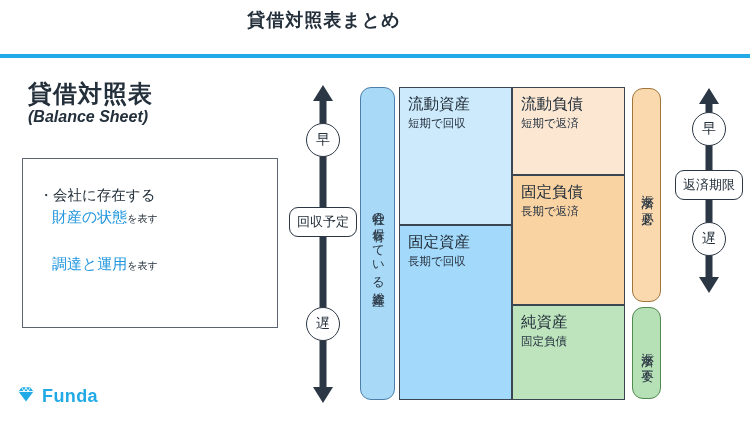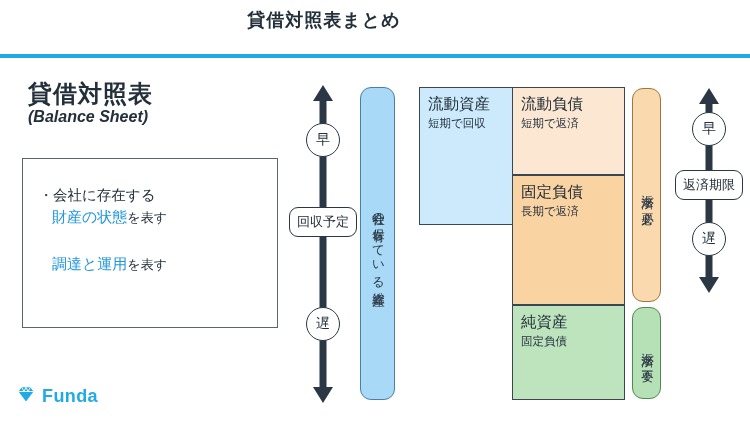--- a/index.html
+++ b/index.html
@@ -35,21 +35,21 @@
   .desc-box {
     position: absolute; left: 22px; top: 158px;
     width: 256px; height: 170px;
     border: 1.4px solid #5a6570; background: #fff;
   }
   .desc-item { position: absolute; left: 16px; font-size: 15px; color: #232f3a; line-height: 1.45; }
   .desc-item.one { top: 26px; }
   .desc-item.two { top: 94px; }
   .desc-lead { display: block; font-size: 14.5px; color: #232f3a; }
   .desc-hl { color: #2196dd; font-size: 15px; }
-  .desc-tail { color: #232f3a; font-size: 13px; }
+  .desc-tail { color: #232f3a; font-size: 10px; }
   .bullet-dot { font-size: 14px; }
 
   
   .arrow-col { position: absolute; }
   .arrow-shaft {
     position: absolute; left: 50%; transform: translateX(-50%);
     width: 7px; background: #2b3744; top: 14px; bottom: 14px;
   }
   .arrow-head {
     position: absolute; left: 50%; transform: translateX(-50%);
@@ -126,23 +126,27 @@
     <div class="arrow-pill" style="top:122px;border-radius:9px;">回収予定</div>
     <div class="arrow-circle" style="top:222px;">遅</div>
   </div>
 
   <div class="vbar vbar-assets" style="left:360px; top:87px; width:35px; height:313px;">
     <span class="vbar-text">会社の保有している総資産</span>
   </div>
 
   <div class="bs-table">
 
-    <div class="cell" style="top:0; height:138px; background:#cceafc;margin-left:20px;">
+    <div class="cell" style="top:0; height:138px; background:#cceafc;">
       <div class="cell-title">流動資産</div>
       <div class="cell-sub">短期で回収</div>
+    </div>
+    <div class="cell" style="top:138px; height:175px; background:#a3d9fb;">
+      <div class="cell-title">固定資産</div>
+      <div class="cell-sub">長期で回収</div>
     </div>
 
     <div class="cell right" style="top:0; height:88px; background:#fbe7d2;">
       <div class="cell-title">流動負債</div>
       <div class="cell-sub">短期で返済</div>
     </div>
     <div class="cell right" style="top:88px; height:130px; background:#fad3a3;">
       <div class="cell-title">固定負債</div>
       <div class="cell-sub">長期で返済</div>
     </div>

